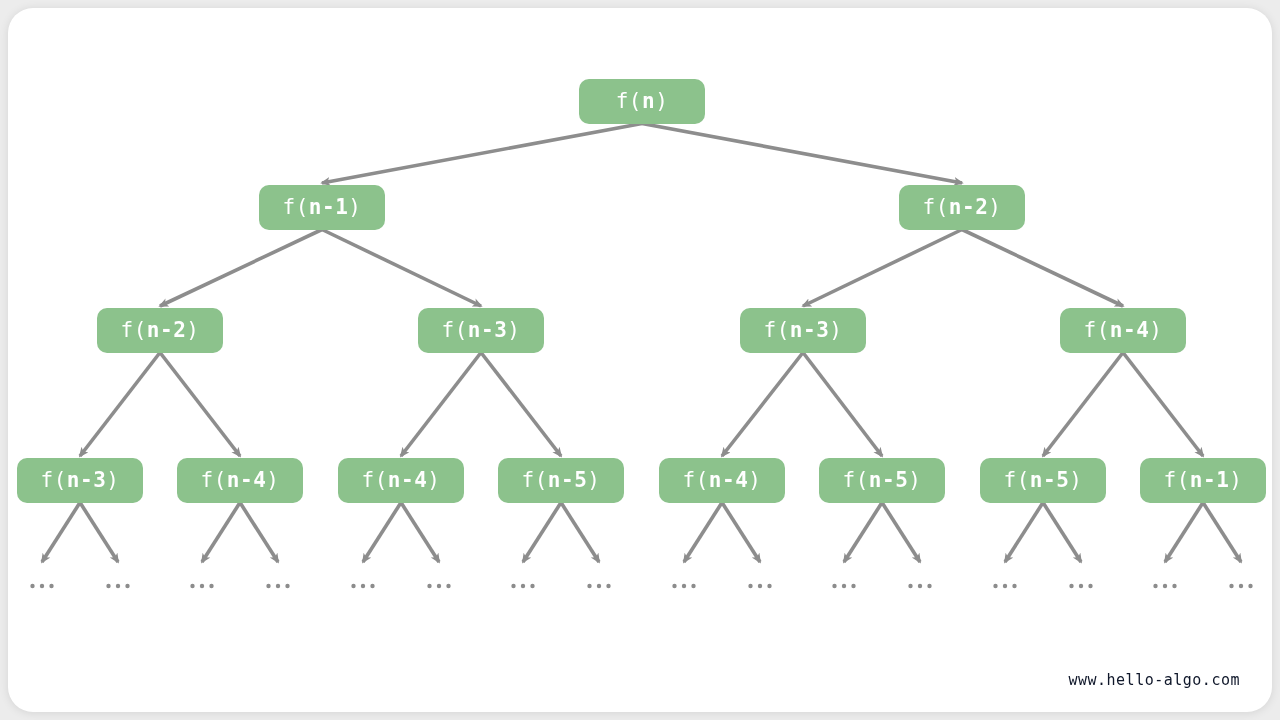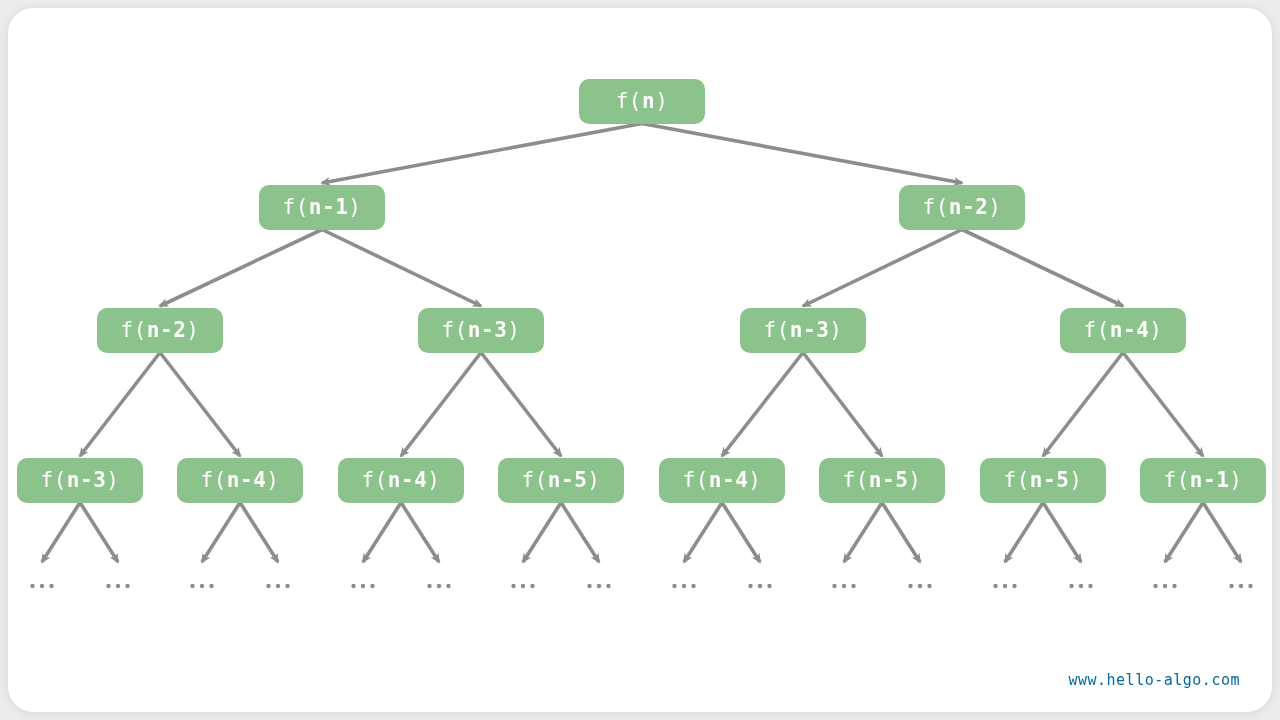--- a/index.html
+++ b/index.html
@@ -43,21 +43,21 @@
     letter-spacing: 0.5px;
     box-sizing: border-box;
   }
   .node .arg { font-weight: bold; }
   .watermark {
     position: absolute;
     top: 671px;
     right: 40px;
     font-size: 15px;
     letter-spacing: 0.5px;
-    color: #0369a1;
+    color: #0f172a;
   }
 </style>
 </head>
 <body>
 
 <div class="card"></div>
 
 <div class="stage">
   <svg class="edges-layer" viewBox="0 0 1280 720">
     <defs>

